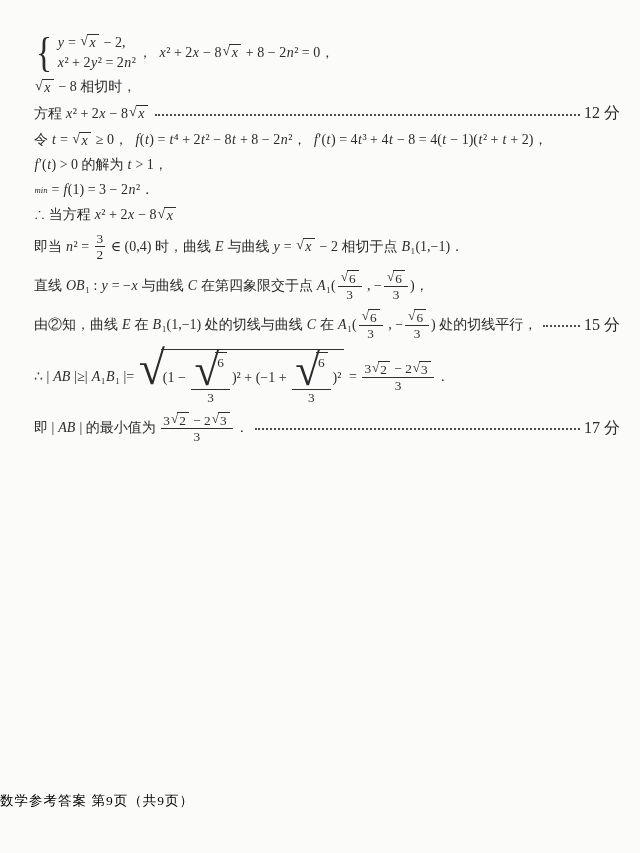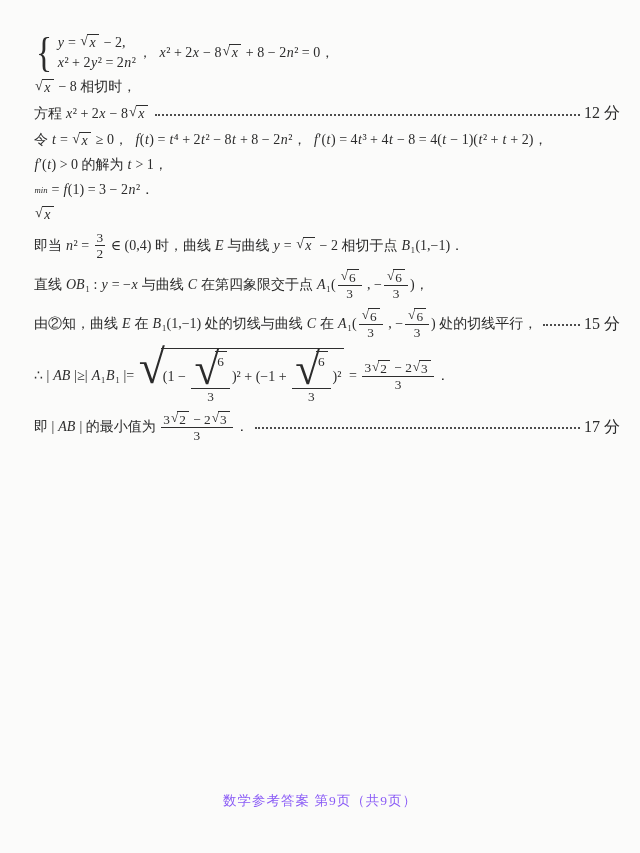--- a/index.html
+++ b/index.html
@@ -45,38 +45,38 @@
   .crow{display:inline-flex;align-items:center;white-space:pre;}
 
   sub{font-size:0.62em;line-height:1;}
 
   
   .leader{flex:1 1 auto;min-width:24px;border-top:2px dotted #4c4c4c;margin:0 4px 0 6px;position:relative;top:1px;}
   .score{white-space:pre;font-size:16px;}
 
   .footer{
     position:absolute;left:0;right:0;top:792px;
-    text-align:center;
+    text-align:left;
     font-size:13.5px;
     letter-spacing:1px;
-    color:#8b5cf6;
+    color:#000000;
   }
 </style>
 </head>
 <body>
 
 <div class="sheet">
   <div>
       <div class="line"><span class="mtext"><span class="cases"><span class="cbrace">{</span><span class="crows"><span class="crow"><span class="trun"><i>y</i> = </span><span class="sqrt"><span class="rsign">√</span><span class="rbody"><span class="trun"><i>x</i></span></span></span><span class="trun"> − 2,</span></span><span class="crow"><span class="trun"><i>x</i>² + 2<i>y</i>² = 2<i>n</i>²</span></span></span></span><span class="trun">，  <i>x</i>² + 2<i>x</i> − 8</span><span class="sqrt"><span class="rsign">√</span><span class="rbody"><span class="trun"><i>x</i></span></span></span><span class="trun"> + 8 − 2<i>n</i>² = 0，</span></span></div>
       <div class="line"><span class="mtext"><span class="sqrt"><span class="rsign">√</span><span class="rbody"><span class="trun"><i>x</i></span></span></span><span class="trun"> − 8 相切时，</span></span></div>
       <div class="line"><span class="mtext"><span class="trun">方程 <i>x</i>² + 2<i>x</i> − 8</span><span class="sqrt"><span class="rsign">√</span><span class="rbody"><span class="trun"><i>x</i></span></span></span></span><span class="leader"></span><span class="score">12 分</span></div>
       <div class="line"><span class="mtext"><span class="trun">令 <i>t</i> = </span><span class="sqrt"><span class="rsign">√</span><span class="rbody"><span class="trun"><i>x</i></span></span></span><span class="trun"> ≥ 0，  <i>f</i>(<i>t</i>) = <i>t</i>⁴ + 2<i>t</i>² − 8<i>t</i> + 8 − 2<i>n</i>²，  <i>f</i>′(<i>t</i>) = 4<i>t</i>³ + 4<i>t</i> − 8 = 4(<i>t</i> − 1)(<i>t</i>² + <i>t</i> + 2)，</span></span></div>
       <div class="line"><span class="mtext"><span class="trun"><i>f</i>′(<i>t</i>) &gt; 0 的解为 <i>t</i> &gt; 1，</span></span></div>
       <div class="line"><span class="mtext"><sub><span class="trun"><i>min</i></span></sub><span class="trun"> = <i>f</i>(1) = 3 − 2<i>n</i>²．</span></span></div>
-      <div class="line"><span class="mtext"><span class="sqrt"><span class="rsign">√</span><span class="rbody"><span class="trun"><i>x</i></span></span></span></span></div>
+      <div class="line"><span class="mtext"><span class="trun">∴ 当方程 <i>x</i>² + 2<i>x</i> − 8</span><span class="sqrt"><span class="rsign">√</span><span class="rbody"><span class="trun"><i>x</i></span></span></span></span></div>
       <div class="line"><span class="mtext"><span class="trun">即当 <i>n</i>² = </span><span class="frac"><span class="fnum"><span class="trun">3</span></span><span class="fbar"></span><span class="fden"><span class="trun">2</span></span></span><span class="trun"> ∈ (0,4) 时，曲线 <i>E</i> 与曲线 <i>y</i> = </span><span class="sqrt"><span class="rsign">√</span><span class="rbody"><span class="trun"><i>x</i></span></span></span><span class="trun"> − 2 相切于点 <i>B</i>₁(1,−1)．</span></span></div>
       <div class="line"><span class="mtext"><span class="trun">直线 <i>OB</i>₁ : <i>y</i> = −<i>x</i> 与曲线 <i>C</i> 在第四象限交于点 <i>A</i>₁(</span><span class="frac"><span class="fnum"><span class="sqrt"><span class="rsign">√</span><span class="rbody"><span class="trun">6</span></span></span></span><span class="fbar"></span><span class="fden"><span class="trun">3</span></span></span><span class="trun"> , −</span><span class="frac"><span class="fnum"><span class="sqrt"><span class="rsign">√</span><span class="rbody"><span class="trun">6</span></span></span></span><span class="fbar"></span><span class="fden"><span class="trun">3</span></span></span><span class="trun">)，</span></span></div>
       <div class="line"><span class="mtext"><span class="trun">由②知，曲线 <i>E</i> 在 <i>B</i>₁(1,−1) 处的切线与曲线 <i>C</i> 在 <i>A</i>₁(</span><span class="frac"><span class="fnum"><span class="sqrt"><span class="rsign">√</span><span class="rbody"><span class="trun">6</span></span></span></span><span class="fbar"></span><span class="fden"><span class="trun">3</span></span></span><span class="trun"> , −</span><span class="frac"><span class="fnum"><span class="sqrt"><span class="rsign">√</span><span class="rbody"><span class="trun">6</span></span></span></span><span class="fbar"></span><span class="fden"><span class="trun">3</span></span></span><span class="trun">) 处的切线平行，</span></span><span class="leader"></span><span class="score">15 分</span></div>
       <div class="line"><span class="mtext"><span class="trun">∴ | <i>AB</i> |≥| <i>A</i>₁<i>B</i>₁ |= </span><span class="sqrt big"><span class="rsign">√</span><span class="rbody"><span class="trun">(1 − </span><span class="frac"><span class="fnum"><span class="sqrt"><span class="rsign">√</span><span class="rbody"><span class="trun">6</span></span></span></span><span class="fbar"></span><span class="fden"><span class="trun">3</span></span></span><span class="trun">)² + (−1 + </span><span class="frac"><span class="fnum"><span class="sqrt"><span class="rsign">√</span><span class="rbody"><span class="trun">6</span></span></span></span><span class="fbar"></span><span class="fden"><span class="trun">3</span></span></span><span class="trun">)²</span></span></span><span class="trun"> = </span><span class="frac"><span class="fnum"><span class="trun">3</span><span class="sqrt"><span class="rsign">√</span><span class="rbody"><span class="trun">2</span></span></span><span class="trun"> − 2</span><span class="sqrt"><span class="rsign">√</span><span class="rbody"><span class="trun">3</span></span></span></span><span class="fbar"></span><span class="fden"><span class="trun">3</span></span></span><span class="trun">．</span></span></div>
       <div class="line"><span class="mtext"><span class="trun">即 | <i>AB</i> | 的最小值为 </span><span class="frac"><span class="fnum"><span class="trun">3</span><span class="sqrt"><span class="rsign">√</span><span class="rbody"><span class="trun">2</span></span></span><span class="trun"> − 2</span><span class="sqrt"><span class="rsign">√</span><span class="rbody"><span class="trun">3</span></span></span></span><span class="fbar"></span><span class="fden"><span class="trun">3</span></span></span><span class="trun">．</span></span><span class="leader"></span><span class="score">17 分</span></div>
     </div>
 </div>
 
 <div class="footer">数学参考答案 第9页（共9页）</div>
 

